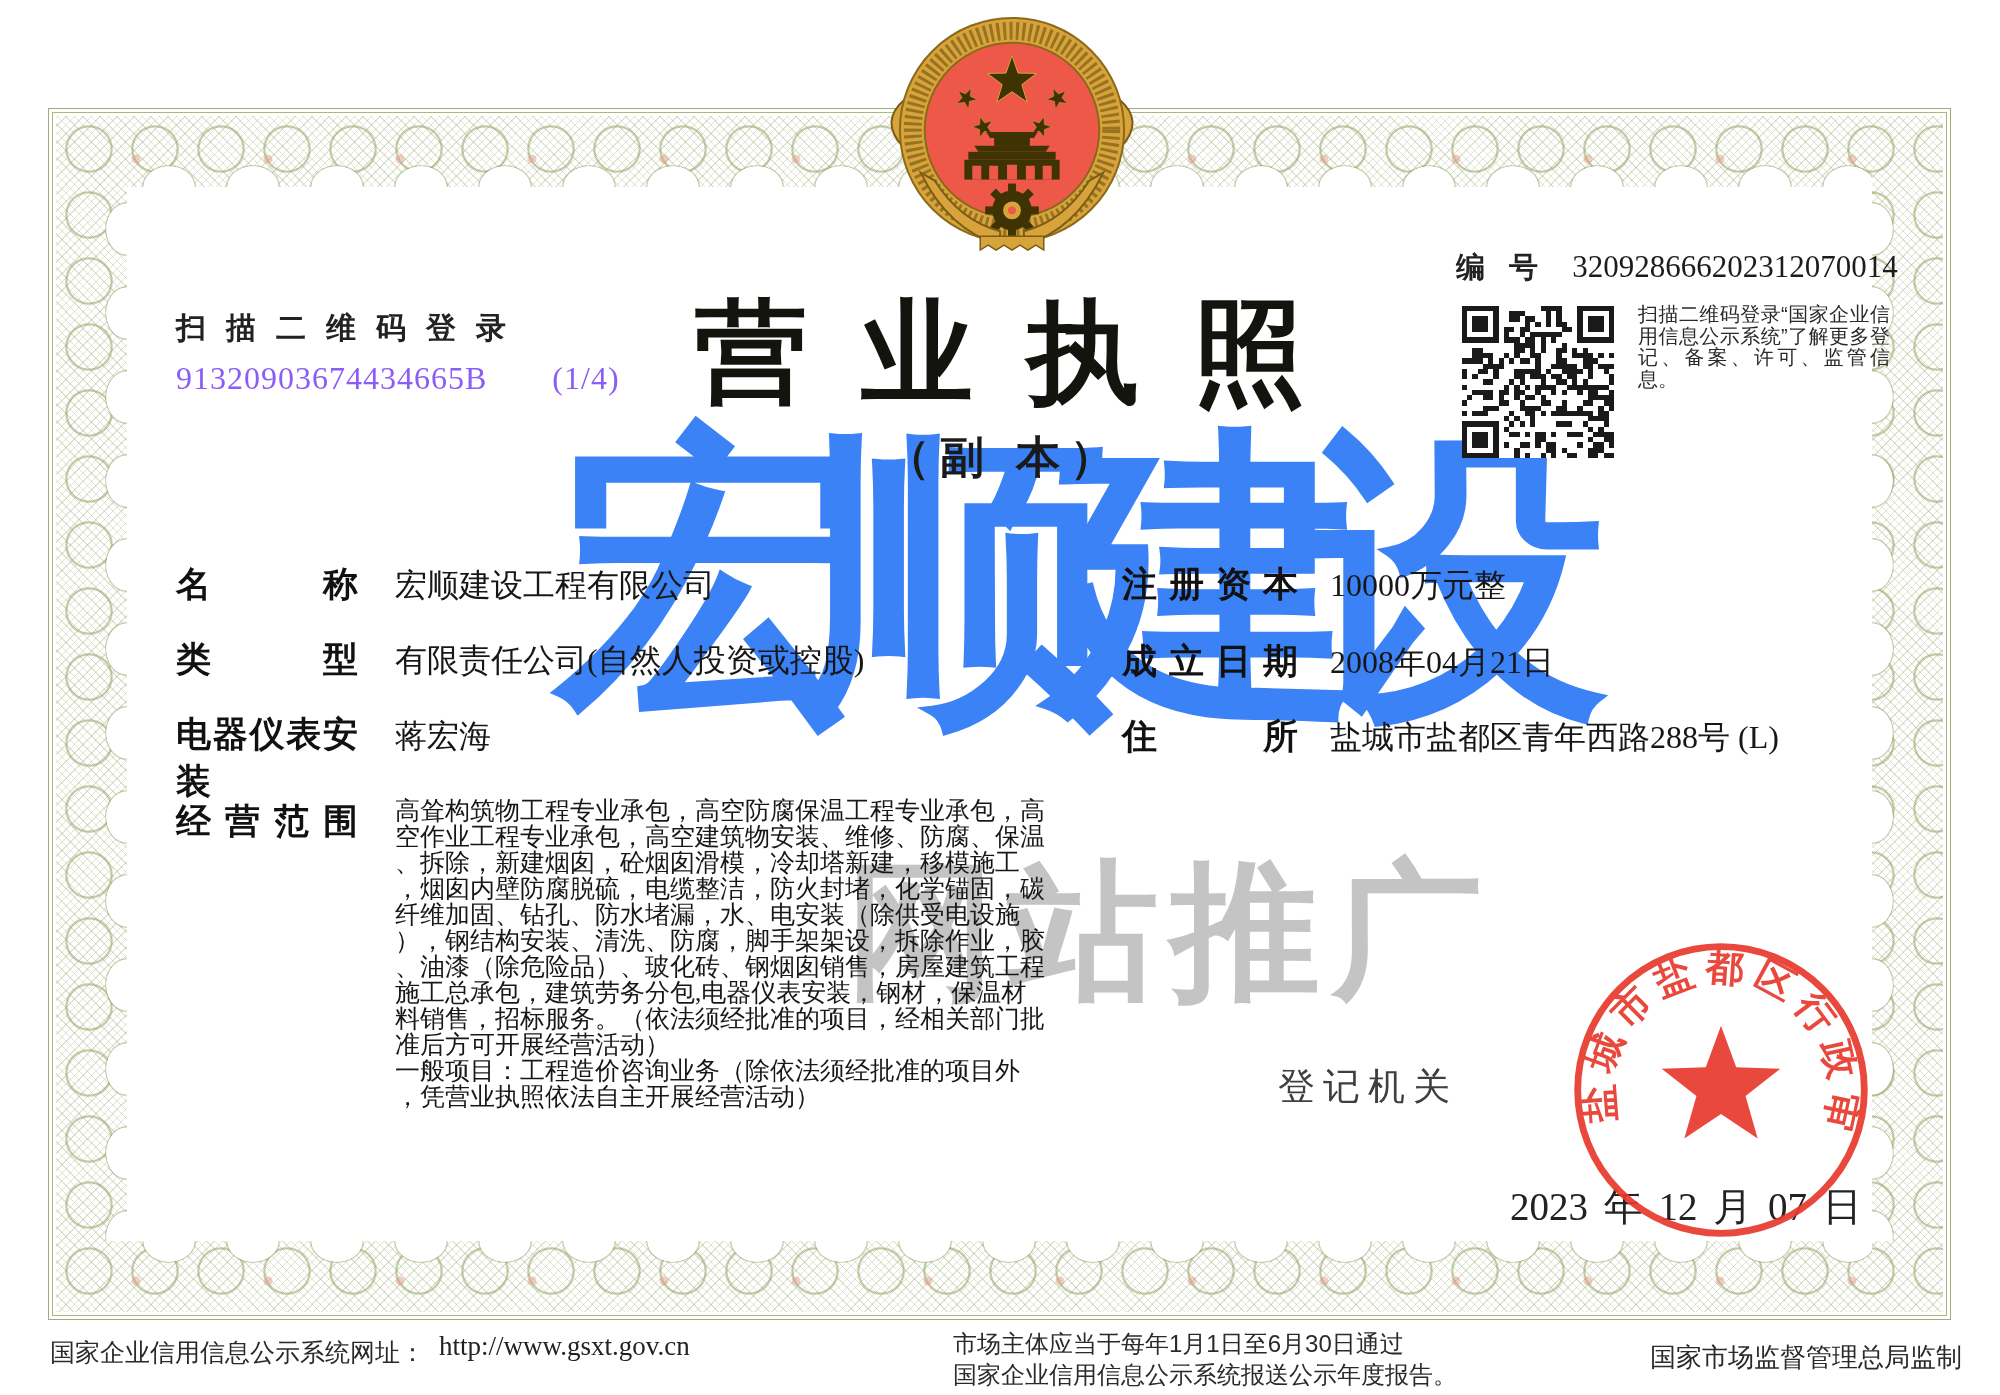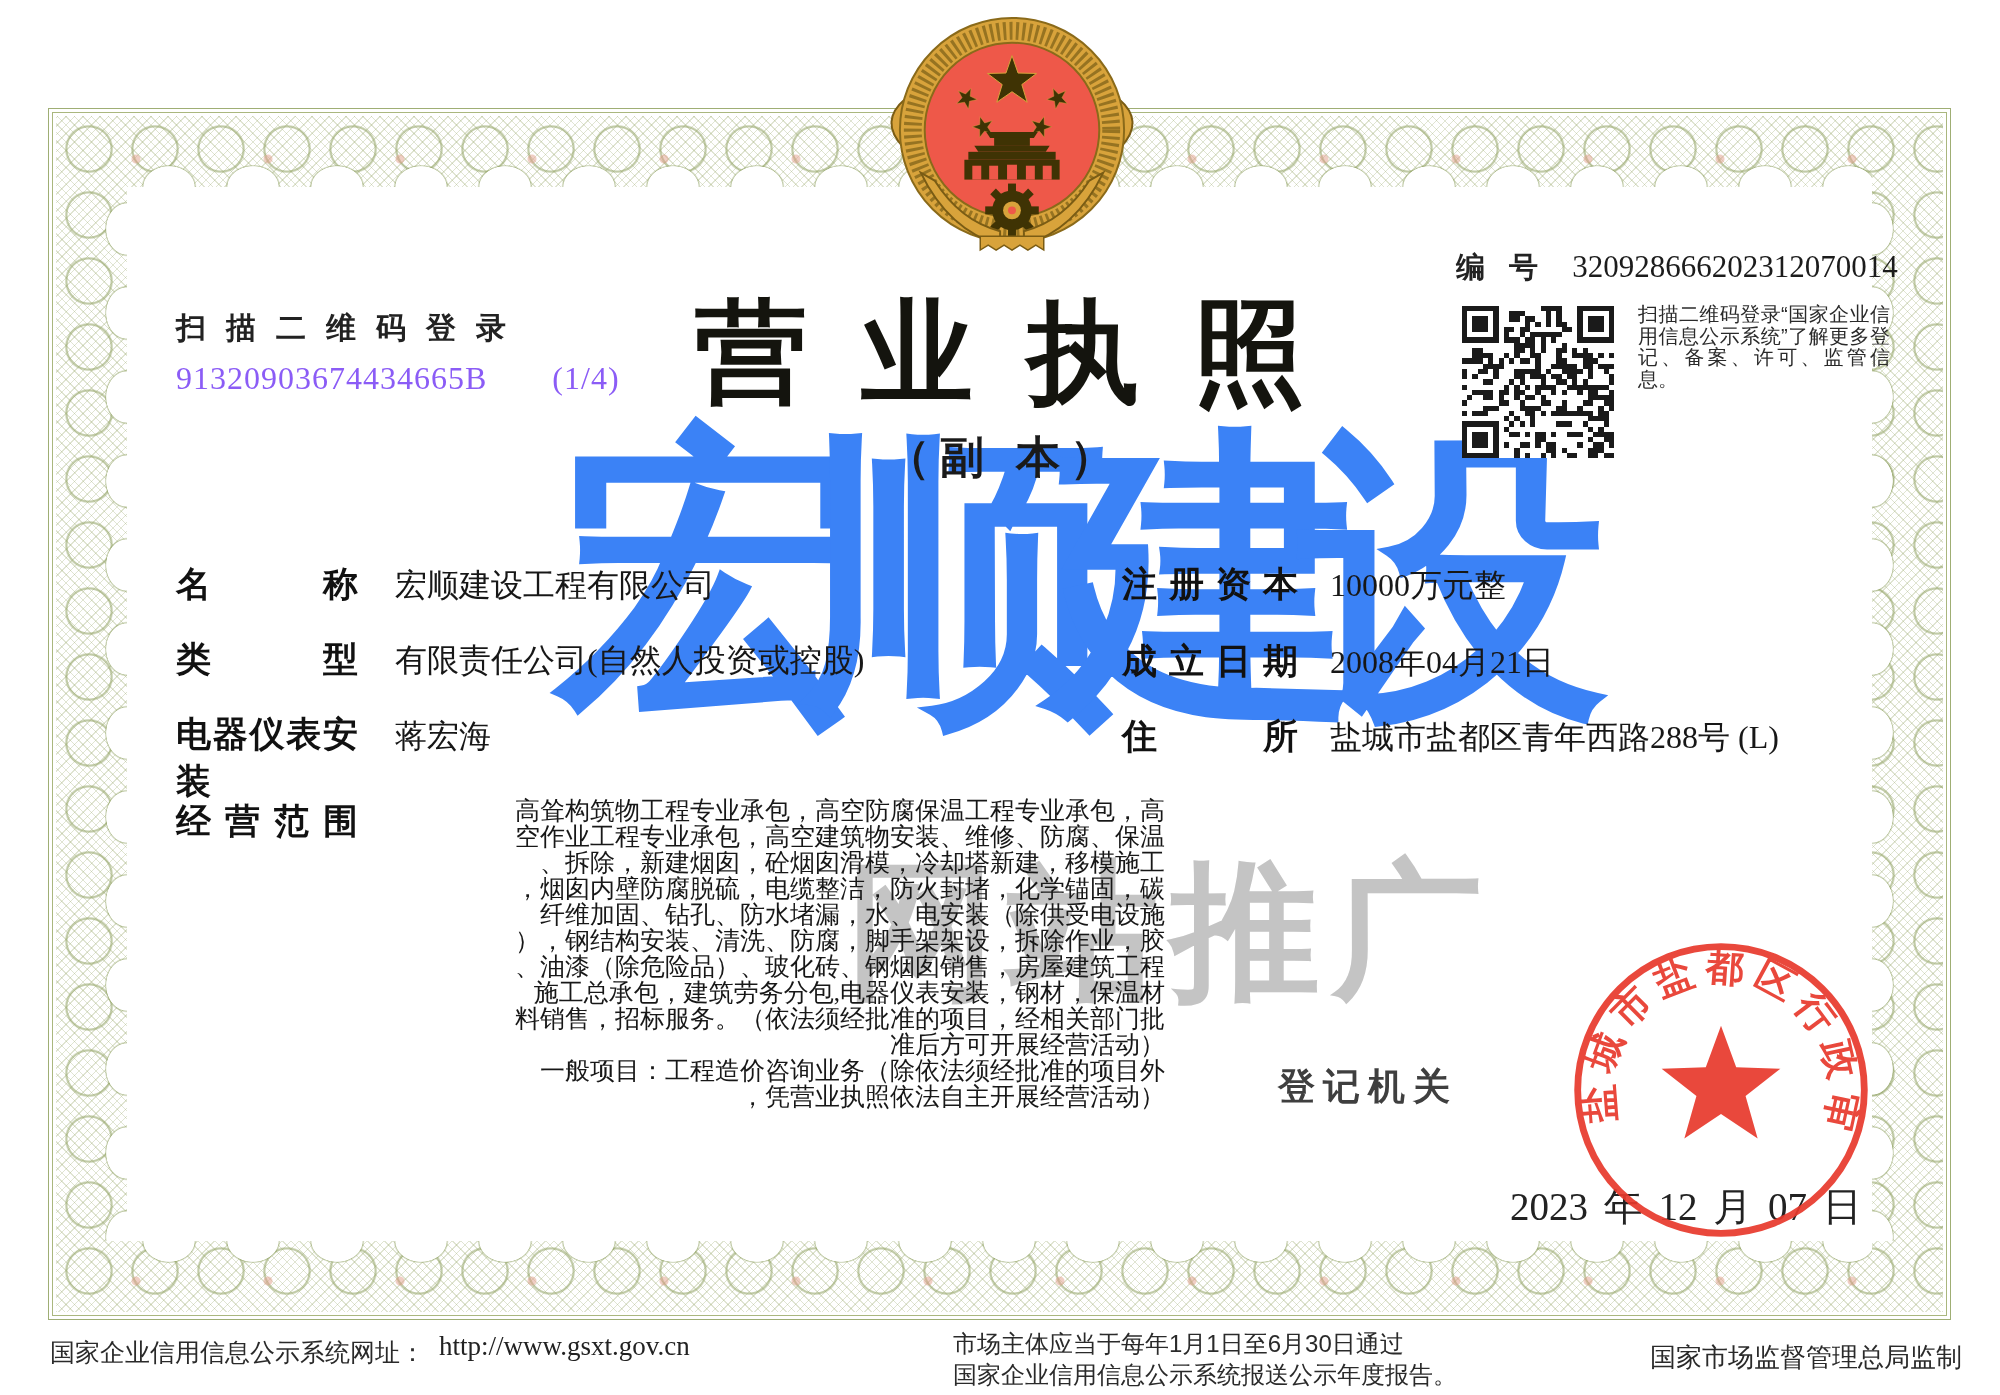--- a/index.html
+++ b/index.html
@@ -50,24 +50,24 @@
         font-size:44px;font-weight:bold;color:#1a1a1a;letter-spacing:10px;transform:translateX(5px);white-space:nowrap;}
   
   .f-label{position:absolute;left:176px;width:182px;z-index:2;font-weight:bold;font-size:35px;
         color:#111;text-align:justify;text-align-last:justify;}
   .r-label{position:absolute;left:1122px;width:176px;z-index:2;font-weight:bold;font-size:35px;
         color:#111;text-align:justify;text-align-last:justify;}
   .f-value,.r-value{position:absolute;z-index:2;font-family:"Liberation Serif",serif;
         font-size:32px;color:#171717;white-space:nowrap;}
   .f-value{left:395px;} .r-value{left:1330px;}
   .scope{position:absolute;left:395px;top:798px;width:770px;z-index:2;
-        font-family:"Liberation Serif",serif;font-size:25px;color:#171717;text-align:right;}
+        font-family:"Liberation Serif",serif;font-size:25px;color:#171717;}
   .scope div{height:26px;line-height:26px;white-space:nowrap;}
   
-  .reg-label{position:absolute;left:1278px;top:1062px;width:172px;z-index:2;font-weight:bold;
+  .reg-label{position:absolute;left:1278px;top:1062px;width:172px;z-index:2;font-weight:normal;
         font-size:37px;color:#3f3f3f;text-align:justify;text-align-last:justify;}
   .issue-date{position:absolute;left:1510px;top:1180px;z-index:3;white-space:nowrap;
         font-family:"Liberation Serif",serif;font-size:39px;color:#222;word-spacing:6px;}
   .seal{position:absolute;left:1565px;top:934px;width:312px;height:312px;z-index:3;opacity:.92;}
   
   .foot-left{position:absolute;left:50px;top:1336px;z-index:2;white-space:nowrap;font-size:25px;color:#2a2a2a;}
   .foot-left .url{font-family:"Liberation Serif",serif;font-size:27px;margin-left:14px;
         position:relative;top:-6px;color:#222;}
   .foot-mid{position:absolute;left:953px;top:1328px;z-index:2;font-size:24px;line-height:31px;color:#2a2a2a;}
   .foot-right{position:absolute;left:1650px;top:1340px;z-index:2;font-size:26px;color:#2a2a2a;white-space:nowrap;}

